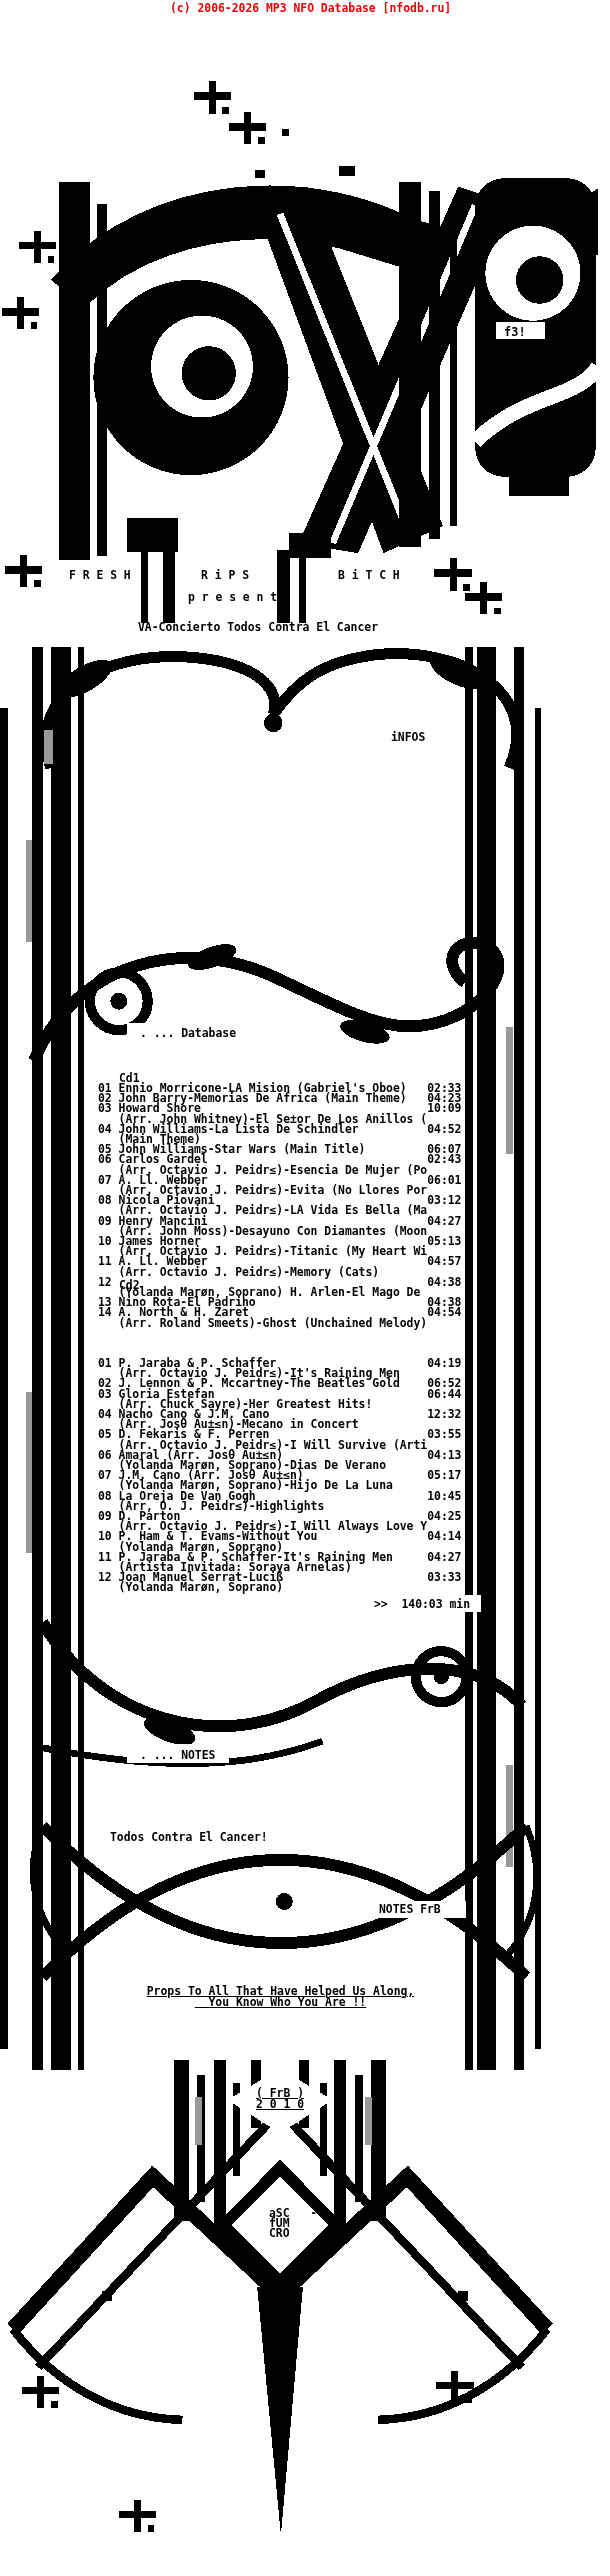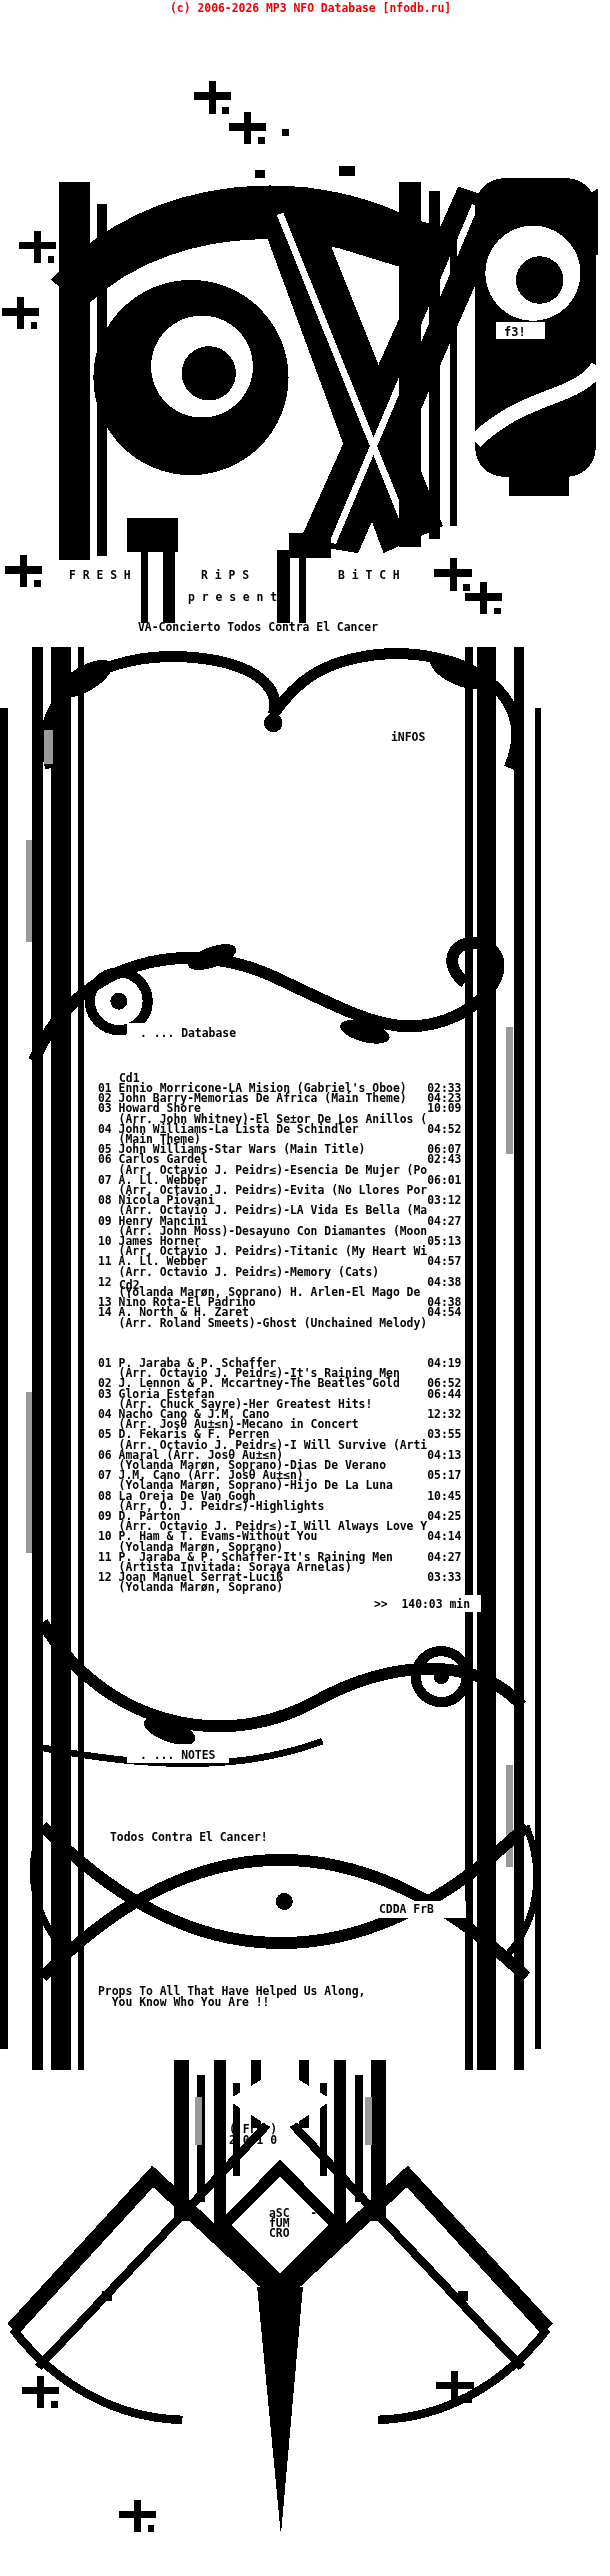--- a/index.html
+++ b/index.html
@@ -1,21 +1,21 @@
 <!DOCTYPE html>
 <html style="font-size:13.6px"><head>
 <meta charset="utf-8">
 <style>
   html,body{margin:0;padding:0;background:#fff;}
   #page{position:relative;width:611px;height:2576px;background:#fff;overflow:hidden;
         font-family:"DejaVu Sans Mono",monospace;}
   .mono{position:absolute;font:bold 11.4px/10.2px "DejaVu Sans Mono",monospace;
         color:#000;white-space:pre;margin:0;}
   .red{color:#f00000;}
-  .ctr{text-align:left;}
+  .ctr{text-align:center;text-decoration:underline;}
   svg{position:absolute;top:0;left:0;}
 </style>
 </head>
 <body>
 
 <div id="page">
 
   <svg width="611" height="2576" viewBox="0 0 720 3036" shape-rendering="crispEdges" aria-hidden="true">
     <defs>
       <g id="tcross">
@@ -215,24 +215,24 @@
    (Yolanda Marøn, Soprano)
 11 P. Jaraba &amp; P. Schaffer-It's Raining Men     04:27
    (Artista Invitada: Soraya Arnelas)
 12 Joan Manuel Serrat-Luciß                     03:33
    (Yolanda Marøn, Soprano)</pre>
   <div class="mono" style="left:374px;top:1599px;">&gt;&gt;  140:03 min</div>
 
   <div class="mono" style="left:140px;top:1750px;">. ... NOTES</div>
   <div class="mono" style="left:110px;top:1792px;margin-top:40px;">Todos Contra El Cancer!</div>
 
-  <div class="mono" style="left:379px;top:1904px;">CDDA FrB</div>
+  <div class="mono" style="left:379px;top:1904px;">NOTES FrB</div>
   <pre class="mono ctr" style="left:98px;top:1986px;width:365px;line-height:11px;">Props To All That Have Helped Us Along,
   You Know Who You Are !!</pre>
 
-  <pre class="mono ctr" style="left:229px;top:2088px;width:102px;line-height:11px;margin-top:36px;">( FrB )
+  <pre class="mono ctr" style="left:229px;top:2088px;width:102px;line-height:11px;">( FrB )
 2 0 1 0</pre>
   <pre class="mono" style="left:269px;top:2208px;">aSC   -
 fUM
 CRO</pre>
 
 </div>
 
 
 </body></html>

